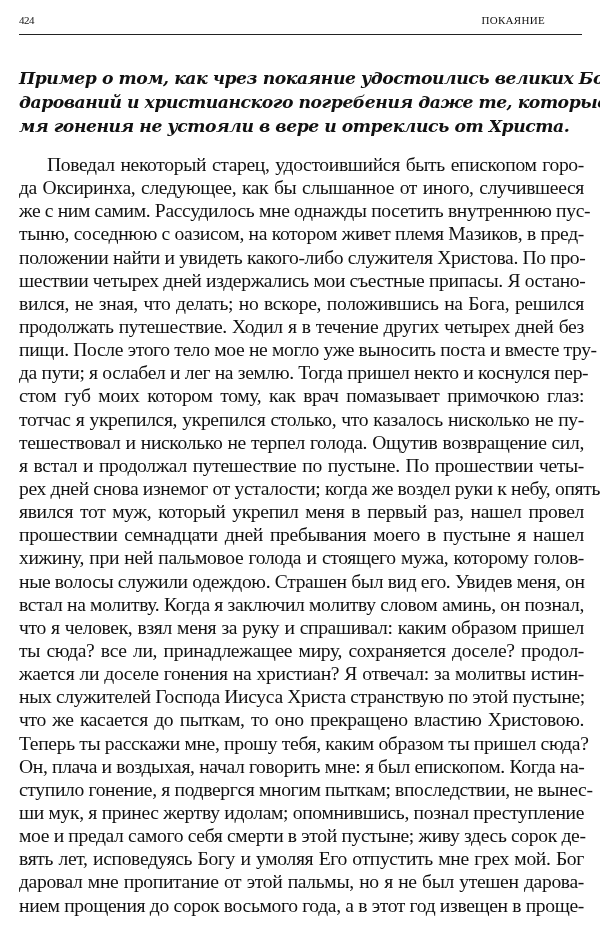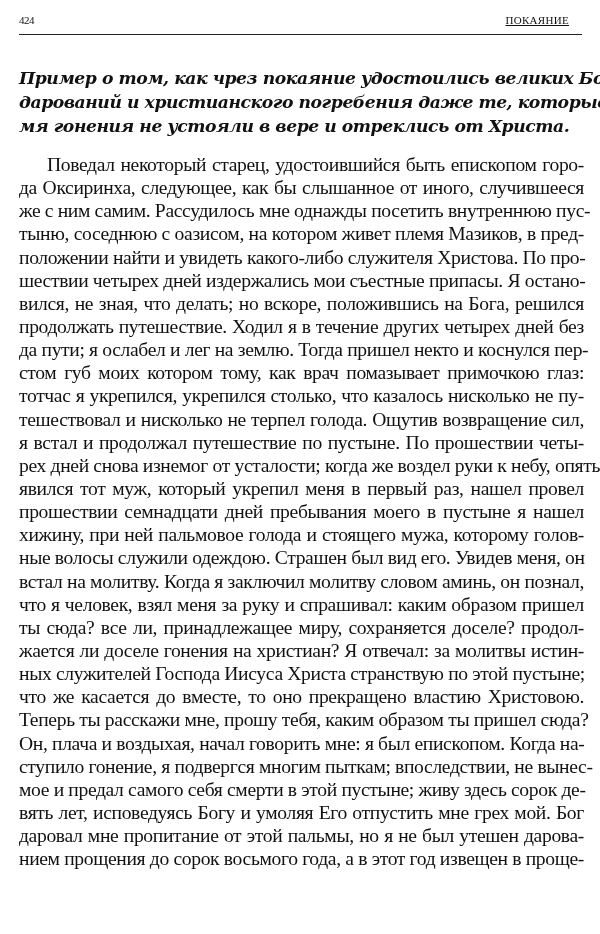--- a/index.html
+++ b/index.html
@@ -4,21 +4,21 @@
 <style>
   html, body { margin: 0; padding: 0; background: #ffffff; }
   body { width: 600px; height: 934px; overflow: hidden; position: relative; color: #111; }
   .page { position: absolute; left: 19px; top: 0; width: 565px; }
   .running-head {
     position: absolute; left: 0; top: 12px; width: 563px; height: 22px;
     border-bottom: 1.5px solid #222;
     font-family: "Liberation Serif", serif; font-size: 11px;
   }
   .page-num { position: absolute; left: 0; top: 2px; letter-spacing: -0.5px; }
-  .section-title { position: absolute; right: 13px; top: 2px; letter-spacing: 0.3px; text-decoration: underline; }
+  .section-title { position: absolute; right: 37px; top: 2px; letter-spacing: 0.3px; }
   .heading {
     position: absolute; left: 0; top: 66px; width: 565px;
     font-family: "DejaVu Serif", serif; font-style: italic; font-weight: bold;
     font-size: 17.2px; line-height: 24px; letter-spacing: -0.45px;
     text-align: justify;
   }
   .body-text {
     position: absolute; left: 0; top: 153px; width: 565px;
   }
   .line {
@@ -48,37 +48,39 @@
 
   <div class="body-text">
     <span class="line indent">Поведал некоторый старец, удостоившийся быть епископом горо-</span>
     <span class="line">да Оксиринха, следующее, как бы слышанное от иного, случившееся</span>
     <span class="line">же с ним самим. Рассудилось мне однажды посетить внутреннюю пус-</span>
     <span class="line">тыню, соседнюю с оазисом, на котором живет племя Мазиков, в пред-</span>
     <span class="line">положении найти и увидеть какого-либо служителя Христова. По про-</span>
     <span class="line">шествии четырех дней издержались мои съестные припасы. Я остано-</span>
     <span class="line">вился, не зная, что делать; но вскоре, положившись на Бога, решился</span>
     <span class="line">продолжать путешествие. Ходил я в течение других четырех дней без</span>
+    <span class="line">пищи. После этого тело мое не могло уже выносить поста и вместе тру-</span>
     <span class="line">да пути; я ослабел и лег на землю. Тогда пришел некто и коснулся пер-</span>
     <span class="line">стом губ моих котором тому, как врач помазывает примочкою глаз:</span>
     <span class="line">тотчас я укрепился, укрепился столько, что казалось нисколько не пу-</span>
     <span class="line">тешествовал и нисколько не терпел голода. Ощутив возвращение сил,</span>
     <span class="line">я встал и продолжал путешествие по пустыне. По прошествии четы-</span>
     <span class="line">рех дней снова изнемог от усталости; когда же воздел руки к небу, опять</span>
     <span class="line">явился тот муж, который укрепил меня в первый раз, нашел провел</span>
     <span class="line">прошествии семнадцати дней пребывания моего в пустыне я нашел</span>
     <span class="line">хижину, при ней пальмовое голода и стоящего мужа, которому голов-</span>
     <span class="line">ные волосы служили одеждою. Страшен был вид его. Увидев меня, он</span>
     <span class="line">встал на молитву. Когда я заключил молитву словом аминь, он познал,</span>
     <span class="line">что я человек, взял меня за руку и спрашивал: каким образом пришел</span>
     <span class="line">ты сюда? все ли, принадлежащее миру, сохраняется доселе? продол-</span>
     <span class="line">жается ли доселе гонения на христиан? Я отвечал: за молитвы истин-</span>
     <span class="line">ных служителей Господа Иисуса Христа странствую по этой пустыне;</span>
-    <span class="line">что же касается до вместе, то оно прекращено властию Христовою.</span>
+    <span class="line">что же касается до пыткам, то оно прекращено властию Христовою.</span>
     <span class="line">Теперь ты расскажи мне, прошу тебя, каким образом ты пришел сюда?</span>
     <span class="line">Он, плача и воздыхая, начал говорить мне: я был епископом. Когда на-</span>
     <span class="line">ступило гонение, я подвергся многим пыткам; впоследствии, не вынес-</span>
+    <span class="line">ши мук, я принес жертву идолам; опомнившись, познал преступление</span>
     <span class="line">мое и предал самого себя смерти в этой пустыне; живу здесь сорок де-</span>
     <span class="line">вять лет, исповедуясь Богу и умоляя Его отпустить мне грех мой. Бог</span>
     <span class="line">даровал мне пропитание от этой пальмы, но я не был утешен дарова-</span>
     <span class="line">нием прощения до сорок восьмого года, а в этот год извещен в проще-</span>
   </div>
 </div>
 
 </body></html>

